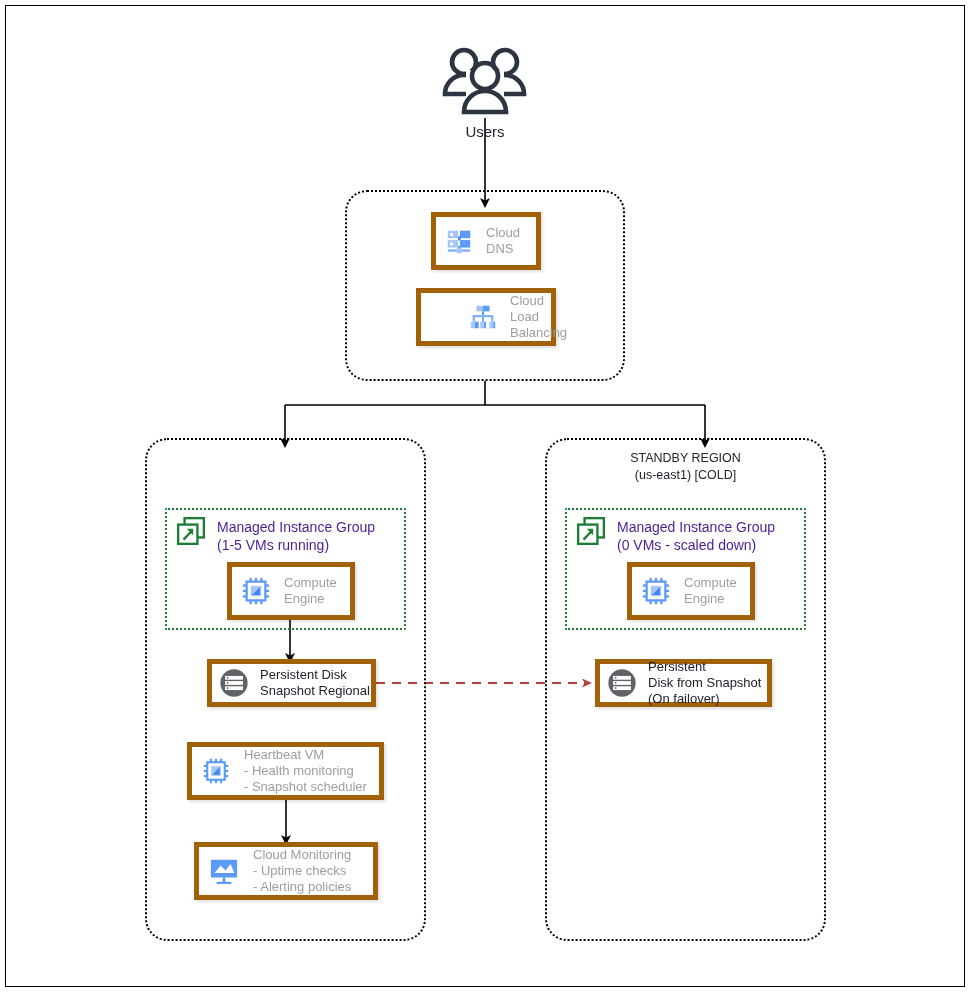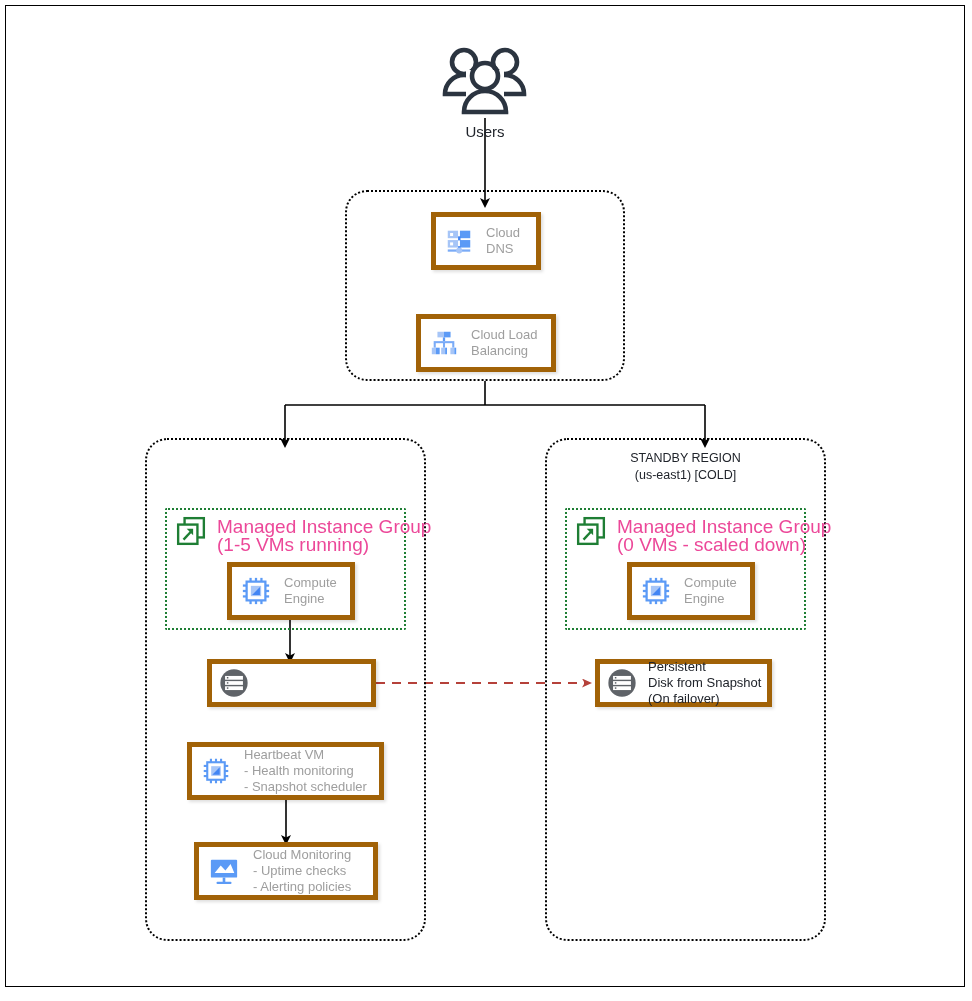--- a/index.html
+++ b/index.html
@@ -79,22 +79,22 @@
     text-align: center;
   }
   .region-title {
     color: #20242b;
     font-size: 12.5px;
     line-height: 17px;
     text-align: center;
     white-space: nowrap;
   }
   .mig-label {
-    color: #ec4899;
-    font-size: 19px;
+    color: #4c1d95;
+    font-size: 14px;
     line-height: 18px;
     white-space: nowrap;
   }
 
   
   #wires {
     position: absolute;
     left: 0; top: 0;
     width: 972px; height: 1001px;
     pointer-events: none;
@@ -170,21 +170,21 @@
         <rect x="4" y="25" width="24" height="2.4" fill="#7aabf7"></rect>
         <circle cx="16.2" cy="26.2" r="3.2" fill="#a6c5f7"></circle>
       </svg>
     </div>
     <div class="card-text">
       <span>Cloud</span>
       <span>DNS</span>
     </div>
   </div>
 
-  <div class="abs card" style="left:416px; top:314px; width:140px; height:58px;">
+  <div class="abs card" style="left:416px; top:288px; width:140px; height:58px;padding-left:39px;">
     <div class="icon-wrap" style="width:46px; height:46px;">
       <svg viewBox="0 0 32 32" width="30" height="30" xmlns="http://www.w3.org/2000/svg">
         <rect x="9" y="4" width="7" height="6" fill="#a6c5f7"></rect>
         <rect x="16" y="4" width="7" height="6" fill="#5b9af6"></rect>
         <rect x="14.8" y="10" width="2.4" height="4" fill="#5b9af6"></rect>
         <rect x="5" y="14" width="22" height="2.2" fill="#7aabf7"></rect>
         <rect x="5" y="16" width="2.2" height="5" fill="#7aabf7"></rect>
         <rect x="14.9" y="16" width="2.2" height="5" fill="#7aabf7"></rect>
         <rect x="24.8" y="16" width="2.2" height="5" fill="#7aabf7"></rect>
         <rect x="3" y="21" width="4.2" height="7" fill="#a6c5f7"></rect>
@@ -257,20 +257,24 @@
           <rect x="7.5" y="15" width="19" height="4"></rect>
           <rect x="7.5" y="20.5" width="19" height="4"></rect>
         </g>
         <g fill="#5f6368">
           <rect x="9.4" y="10.6" width="1.6" height="1.6"></rect>
           <rect x="9.4" y="16.1" width="1.6" height="1.6"></rect>
           <rect x="9.4" y="21.6" width="1.6" height="1.6"></rect>
         </g>
       </svg>
     </div>
+    <div class="card-text dark">
+      <span>Persistent Disk</span>
+      <span>Snapshot Regional</span>
+    </div>
   </div>
 
   <div class="abs card" style="left:187px; top:742px; width:197px; height:58px;">
     <div class="icon-wrap" style="width:48px; height:48px;">
       <svg viewBox="0 0 32 32" width="28" height="28" xmlns="http://www.w3.org/2000/svg">
         <g fill="#5b9af6">
           <rect x="9" y="2" width="2.4" height="4"></rect>
           <rect x="14.8" y="2" width="2.4" height="4"></rect>
           <rect x="20.6" y="2" width="2.4" height="4"></rect>
           <rect x="9" y="26" width="2.4" height="4"></rect>

